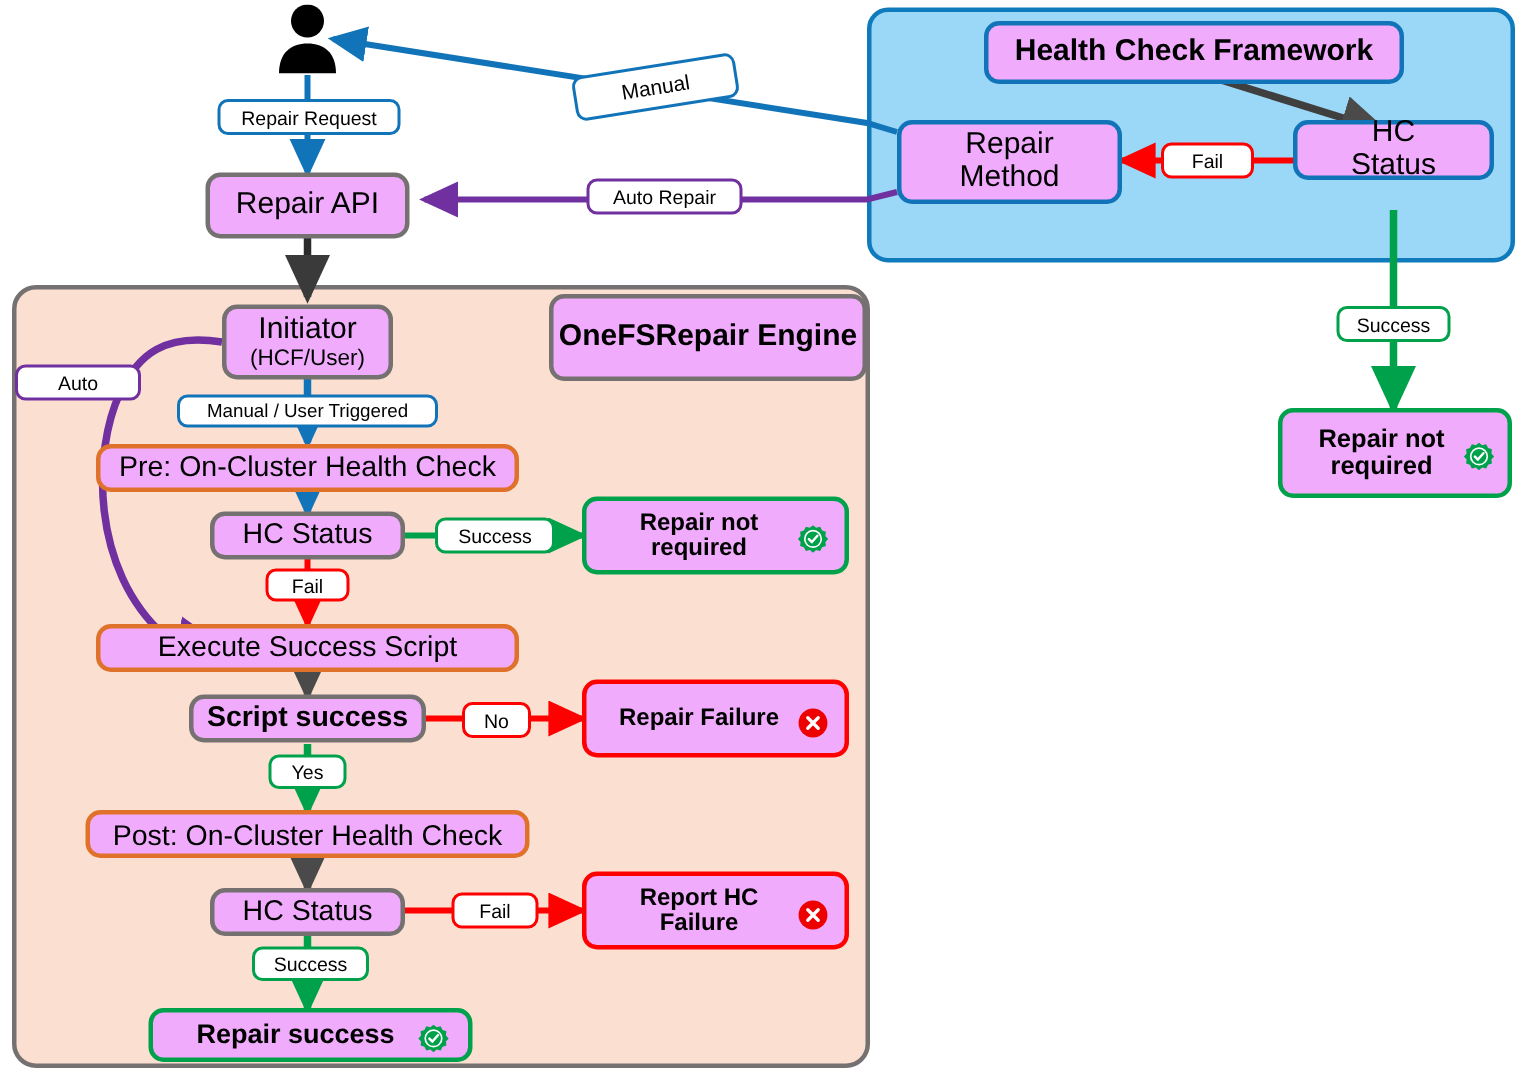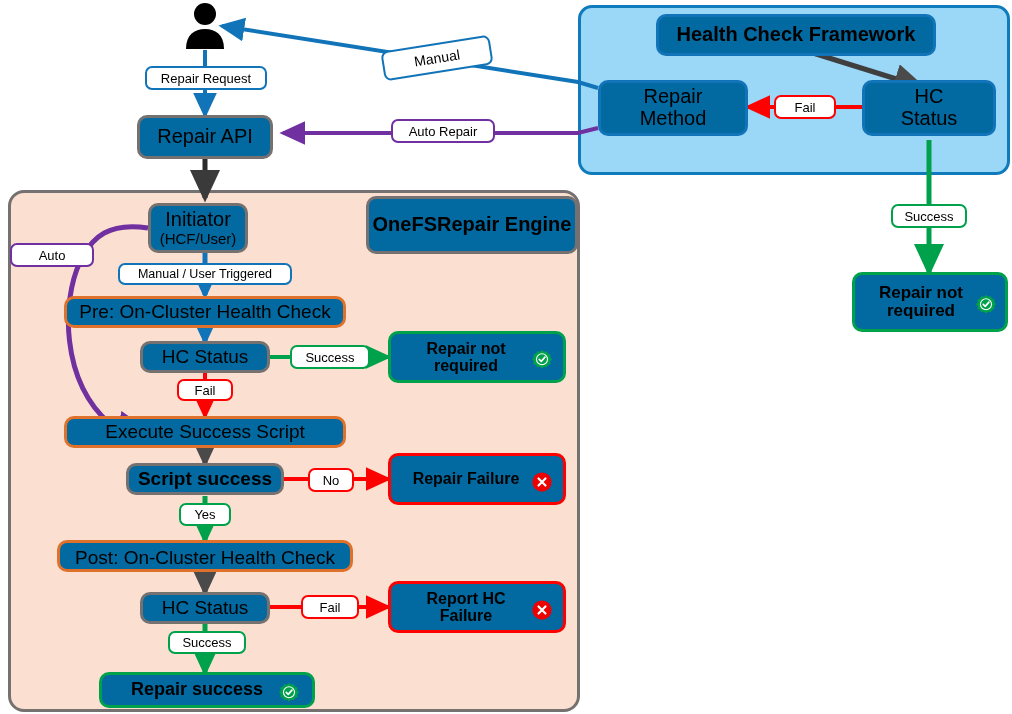--- a/index.html
+++ b/index.html
@@ -35,21 +35,21 @@
     border-radius: 14px;
   }
   .panel-peach {
     background: #fbe0d2;
     border: 3px solid #767171;
     border-radius: 16px;
   }
   .node {
     position: absolute;
     box-sizing: border-box;
-    background: #0369a1;
+    background: #f0abfc;
     border-radius: 10px;
     display: flex;
     align-items: center;
     justify-content: center;
     text-align: center;
     line-height: 1.08;
     color: #000000;
   }
   .node .sub {
     display: block;
@@ -168,21 +168,21 @@
 
   <div class="node b-blue bold" style="left:656px; top:14px; width:280px; height:42px; font-size:20px;">
     <span class="node-text">Health Check Framework</span>
   </div>
 
   <div class="node b-blue" style="left:598px; top:80px; width:150px; height:56px; font-size:20px; flex-direction:column;">
     <span class="node-text">Repair</span>
     <span class="node-text">Method</span>
   </div>
 
-  <div class="node b-blue" style="left:862px; top:80px; width:134px; height:56px; font-size:20px; flex-direction:column;">
+  <div class="node b-blue" style="left:862px; top:80px; width:134px; height:40px; font-size:20px; flex-direction:column;">
     <span class="node-text">HC</span>
     <span class="node-text">Status</span>
   </div>
 
   <div class="node b-green bold" style="left:852px; top:272px; width:156px; height:60px; font-size:17px; flex-direction:column; padding-right:18px;">
     <span class="node-text">Repair not</span>
     <span class="node-text">required</span>
     <span class="icon-ok" style="right:8px; top:19px;">
       <svg viewBox="0 0 24 24" width="22" height="22">
         <path d="M12 1.2 L14.3 3.1 L17.2 2.4 L18.6 5.1 L21.4 6 L21 9 L23 11.2 L21 13.4 L21.4 16.4 L18.6 17.3 L17.2 20 L14.3 19.3 L12 21.2 L9.7 19.3 L6.8 20 L5.4 17.3 L2.6 16.4 L3 13.4 L1 11.2 L3 9 L2.6 6 L5.4 5.1 L6.8 2.4 L9.7 3.1 Z" fill="#00a14b"></path>
@@ -195,21 +195,21 @@
 
   <div class="node b-gray bold" style="left:366px; top:196px; width:212px; height:58px; font-size:20px; flex-direction:row;">
     <span class="node-text">OneFS</span>
     <span class="node-text">Repair Engine</span>
   </div>
 
   <div class="node b-gray" style="left:137px; top:115px; width:136px; height:44px; font-size:20px;">
     <span class="node-text">Repair API</span>
   </div>
 
-  <div class="node b-gray" style="left:148px; top:203px; width:100px; height:50px; font-size:20px; flex-direction:column;align-items:center;">
+  <div class="node b-gray" style="left:148px; top:203px; width:114px; height:50px; font-size:20px; flex-direction:column;align-items:center;">
     <span class="node-text">Initiator</span>
     <span class="sub">(HCF/User)</span>
   </div>
 
   <div class="node b-orange" style="left:64px; top:296px; width:282px; height:32px; font-size:19px;">
     <span class="node-text">Pre: On-Cluster Health Check</span>
   </div>
 
   <div class="node b-gray" style="left:140px; top:341px; width:130px; height:32px; font-size:19px;">
     <span class="node-text">HC Status</span>

